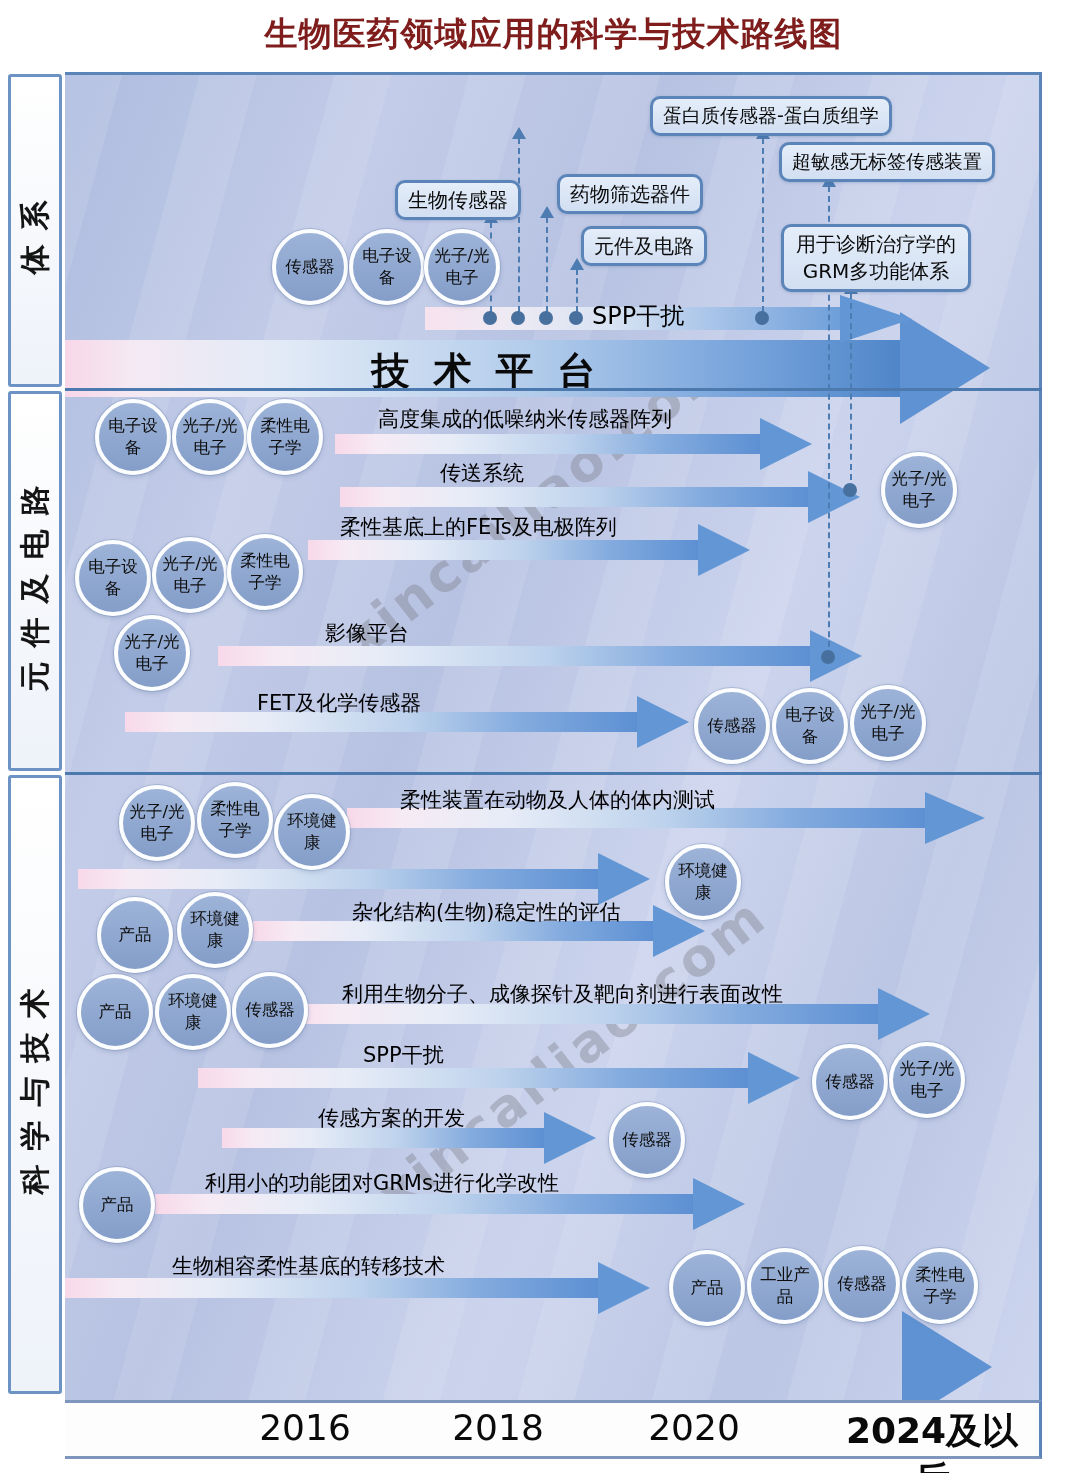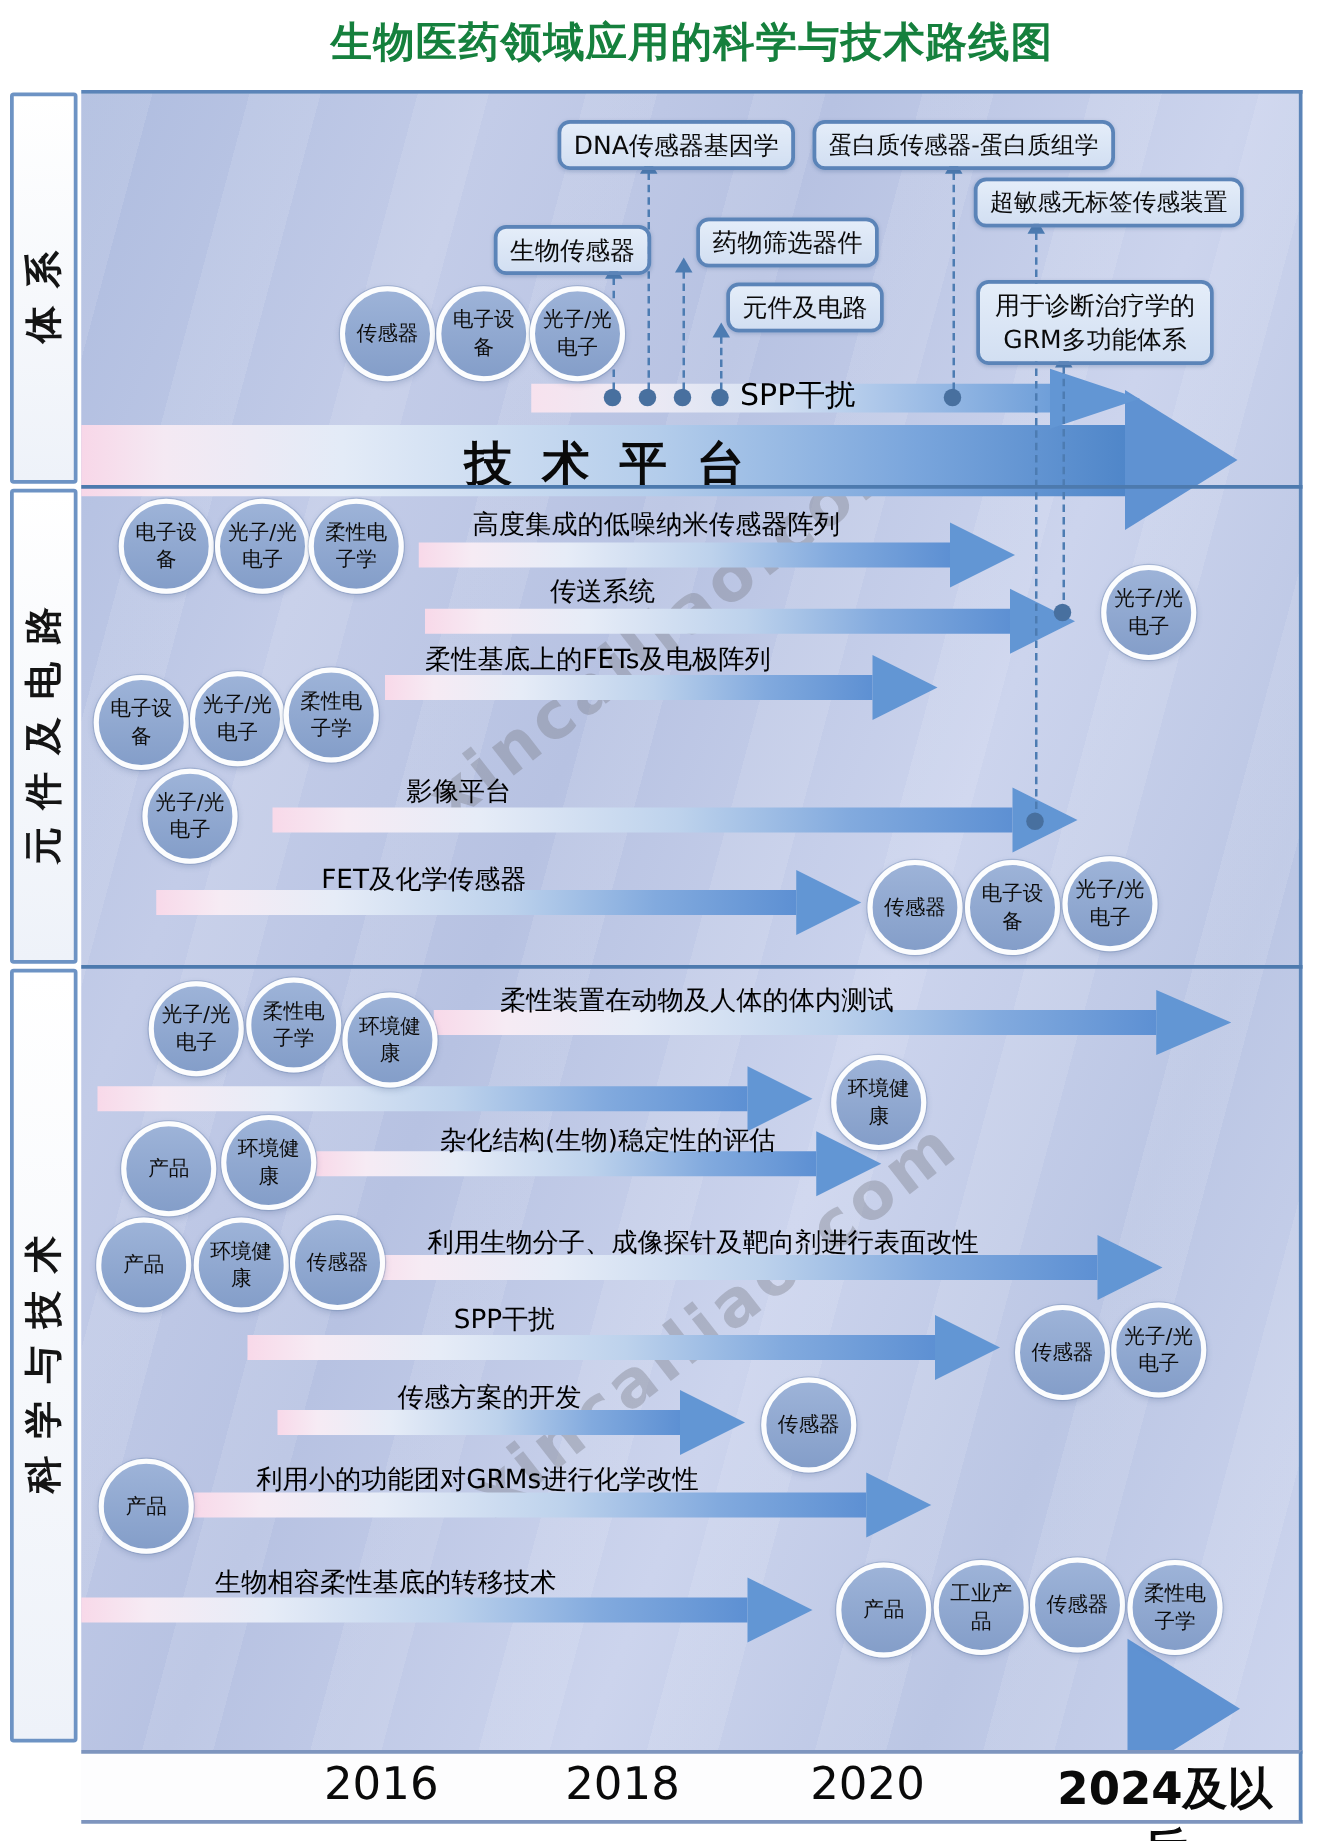--- a/index.html
+++ b/index.html
@@ -1,19 +1,19 @@
 <!DOCTYPE html>
 <html><head>
 <meta charset="utf-8">
 <style>
   html,body{margin:0;padding:0;background:#fff;}
   .stage{position:relative;width:1066px;height:1473px;background:#fff;overflow:hidden;
          font-family:"DejaVu Sans","Liberation Sans",sans-serif;color:#111;}
   .title{position:absolute;left:65px;top:12px;width:977px;text-align:center;
-         font-size:33px;font-weight:600;letter-spacing:1px;color:#15803d;}
+         font-size:33px;font-weight:600;letter-spacing:1px;color:#7f1d1d;}
   
   .content-bg{position:absolute;left:65px;top:72px;width:977px;height:1328px;box-sizing:border-box;
       background:linear-gradient(112deg,#aebcdf 0%,#c3cce8 22%,#b7c2e2 40%,#ccd4ed 62%,#bbc6e4 80%,#cdd5ee 100%);
       border-top:3px solid #5b84b8;border-right:3px solid #5b84b8;z-index:0;}
   .content-bg::after{content:"";position:absolute;inset:0;
       background:repeating-linear-gradient(105deg,rgba(255,255,255,.10) 0 55px,rgba(255,255,255,0) 55px 130px);}
   .hsep{position:absolute;left:65px;width:977px;height:0;border-top:3px solid #4d7aae;z-index:6;}
   
   .sideblock{position:absolute;left:8px;width:54px;box-sizing:border-box;background:linear-gradient(180deg,#ffffff,#eef2f9);
       border:3px solid #6d93c4;border-radius:3px;z-index:2;}
@@ -106,21 +106,20 @@
       <span>传感器</span>
     </div>
   <div class="circ" style="left:349px;top:229px;">
       <span>电子设备</span>
     </div>
   <div class="circ" style="left:424px;top:229px;">
       <span>光子/光电子</span>
     </div>
 
   <div class="callout" style="left:395px;top:180px;height:40px;">生物传感器</div>
-  <div class="callout" style="left:446px;top:96px;height:40px;">DNA传感器基因学</div>
   <div class="callout" style="left:557px;top:174px;height:40px;">药物筛选器件</div>
   <div class="callout" style="left:581px;top:226px;height:40px;">元件及电路</div>
   <div class="callout" style="left:779px;top:142px;height:40px;font-size:19px;">超敏感无标签传感装置</div>
   <div class="callout" style="left:650px;top:96px;height:40px;font-size:19px;">蛋白质传感器-蛋白质组学</div>
   <div class="callout wrap" style="left:781px;top:224px;width:190px;height:68px;">用于诊断治疗学的GRM多功能体系</div>
 
   <div class="conn" style="left:490px;top:222px;height:90px;">
       <i></i>
     </div>
   <div class="conn" style="left:518px;top:138px;height:174px;">

